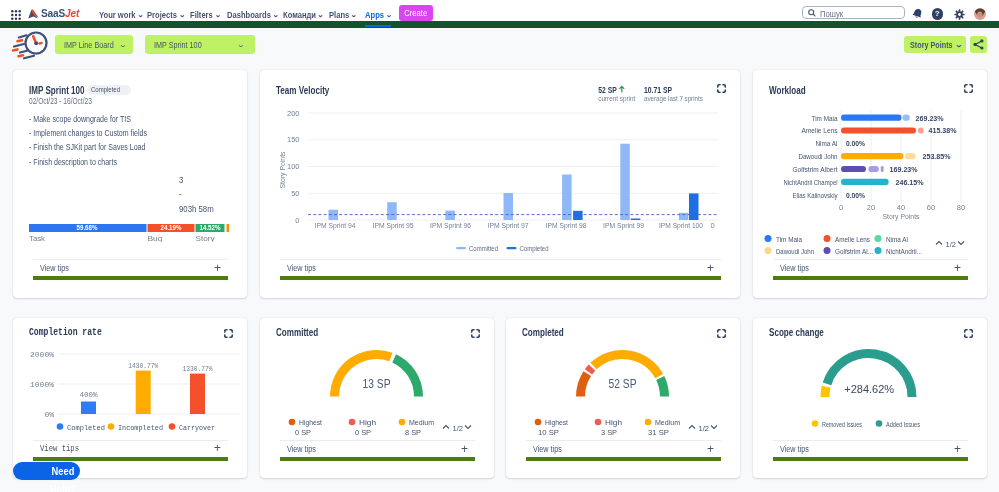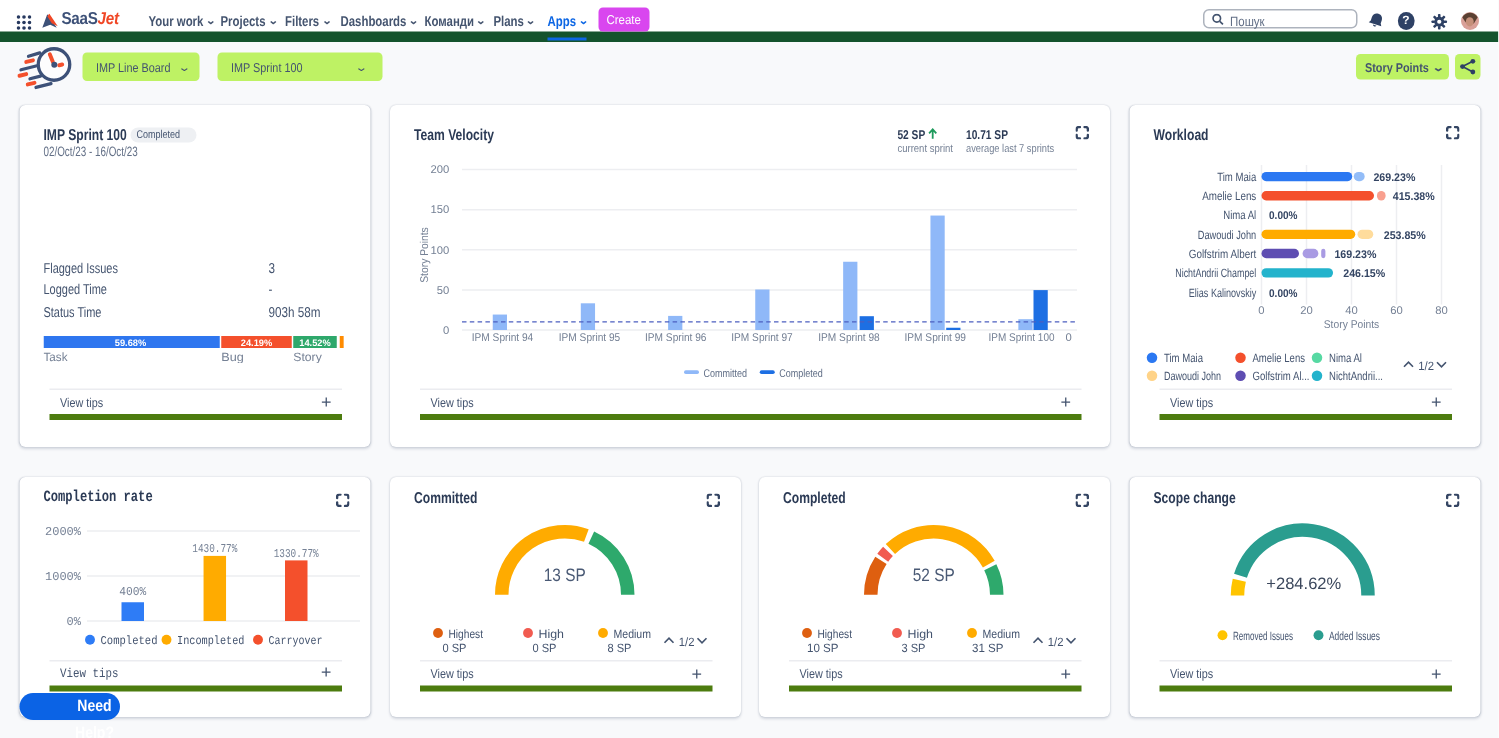--- a/index.html
+++ b/index.html
@@ -132,21 +132,21 @@
   <g stroke="#2E4165" stroke-width="1.1">
         <line x1="2" y1="5.4" x2="8.9" y2="1.9"></line>
         <line x1="2" y1="5.4" x2="8.9" y2="9"></line>
       </g>
 </svg>
 
 <div class="card" id="card1" style="left:13px;top:70px;width:234px;height:228px;">
   <div class="ct" style="top:14px;">IMP Sprint 100</div>
   <div style="position:absolute;left:74px;top:15px;height:10px;padding:0 4px;background:#EEF0F3;border-radius:5px;font-size:7.5px;color:#44546F;line-height:10px;"><span class="nx" style="transform:scaleX(0.8)">Completed</span></div>
   <div style="position:absolute;left:16px;top:25.5px;font-size:9px;color:#626F86;"><span class="nx" style="transform:scaleX(0.73)">02/Oct/23 - 16/Oct/23</span></div>
-  <div style="position:absolute;left:16px;top:103px;font-size:9.5px;color:#44546F;line-height:14.4px;"><span class="nx" style="transform:scaleX(0.77)">Flagged Issues<br>Logged Time<br>Status Time</span></div>
+  <div style="position:absolute;left:16px;top:42px;font-size:9.5px;color:#44546F;line-height:14.2px;"><span class="nx" style="transform:scaleX(0.74)">- Make scope downgrade for TIS<br>- Implement changes to Custom fields<br>- Finish the SJKit part for Saves Load<br>- Finish description to charts</span></div>
   <div style="position:absolute;left:166px;top:103px;font-size:9.5px;color:#44546F;line-height:14.4px;"><span class="nx" style="transform:scaleX(0.82)">3<br>-<br>903h 58m</span></div>
   <svg style="position:absolute;left:16px;top:154px;" width="204" height="18" viewBox="0 0 204 18">
     <rect x="0" y="0" width="117.5" height="8" fill="#2E76EF"></rect>
     <rect x="118.5" y="0" width="47" height="8" fill="#F4502C"></rect>
     <rect x="166.5" y="0" width="29" height="8" fill="#2EA86B"></rect>
     <rect x="197.5" y="0" width="2.6" height="8" fill="#FF8B00"></rect>
     <text x="58" y="6.4" fill="#fff" font-size="6.3" font-weight="bold" text-anchor="middle" lengthAdjust="spacingAndGlyphs" textLength="21">59.68%</text>
     <text x="142" y="6.4" fill="#fff" font-size="6.3" font-weight="bold" text-anchor="middle" lengthAdjust="spacingAndGlyphs" textLength="21">24.19%</text>
     <text x="181" y="6.4" fill="#fff" font-size="6.3" font-weight="bold" text-anchor="middle" lengthAdjust="spacingAndGlyphs" textLength="21">14.52%</text>
     <text x="0" y="16.5" fill="#758195" font-size="8" lengthAdjust="spacingAndGlyphs" textLength="16">Task</text>

